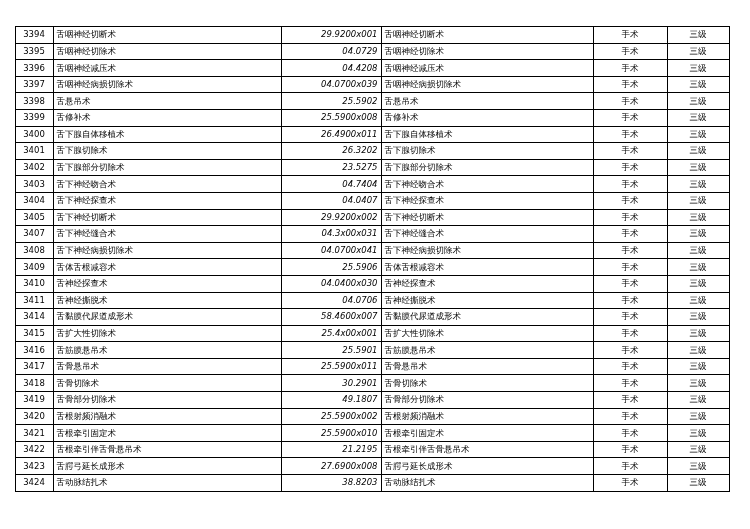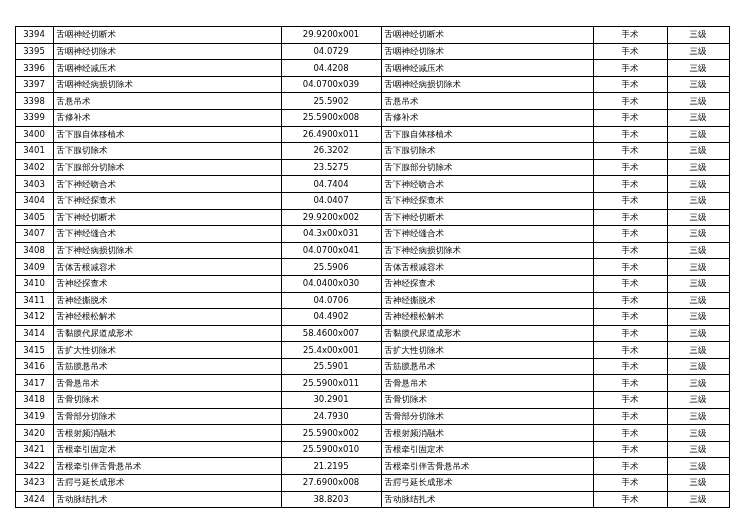--- a/index.html
+++ b/index.html
@@ -41,21 +41,21 @@
   
   col.c-code   { width: 38px; }
   col.c-name   { width: 228px; }
   col.c-icd    { width: 100px; }
   col.c-alt    { width: 212px; }
   col.c-type   { width: 74px; }
   col.c-level  { width: 62px; }
 
   td.code   { text-align: center; }
   td.name   { text-align: left; }
-  td.icd    { text-align: center; padding-left: 5px; }
+  td.icd    { text-align: right; padding-left: 5px; font-style: italic; }
   td.alt    { text-align: left; }
   td.type   { text-align: center; }
   td.level  { text-align: center; }
 </style>
 </head>
 <body>
 
 <div class="page">
   <table class="grid">
     <colgroup>
@@ -197,28 +197,20 @@
         </tr>
         <tr>
           <td class="code">3411</td>
           <td class="name">舌神经撕脱术</td>
           <td class="icd">04.0706</td>
           <td class="alt">舌神经撕脱术</td>
           <td class="type">手术</td>
           <td class="level">三级</td>
         </tr>
         <tr>
-          <td class="code">3412</td>
-          <td class="name">舌神经根松解术</td>
-          <td class="icd">04.4902</td>
-          <td class="alt">舌神经根松解术</td>
-          <td class="type">手术</td>
-          <td class="level">三级</td>
-        </tr>
-        <tr>
           <td class="code">3414</td>
           <td class="name">舌黏膜代尿道成形术</td>
           <td class="icd">58.4600x007</td>
           <td class="alt">舌黏膜代尿道成形术</td>
           <td class="type">手术</td>
           <td class="level">三级</td>
         </tr>
         <tr>
           <td class="code">3415</td>
           <td class="name">舌扩大性切除术</td>
@@ -247,21 +239,21 @@
           <td class="code">3418</td>
           <td class="name">舌骨切除术</td>
           <td class="icd">30.2901</td>
           <td class="alt">舌骨切除术</td>
           <td class="type">手术</td>
           <td class="level">三级</td>
         </tr>
         <tr>
           <td class="code">3419</td>
           <td class="name">舌骨部分切除术</td>
-          <td class="icd">24.7930</td>
+          <td class="icd">49.1807</td>
           <td class="alt">舌骨部分切除术</td>
           <td class="type">手术</td>
           <td class="level">三级</td>
         </tr>
         <tr>
           <td class="code">3420</td>
           <td class="name">舌根射频消融术</td>
           <td class="icd">25.5900x002</td>
           <td class="alt">舌根射频消融术</td>
           <td class="type">手术</td>

